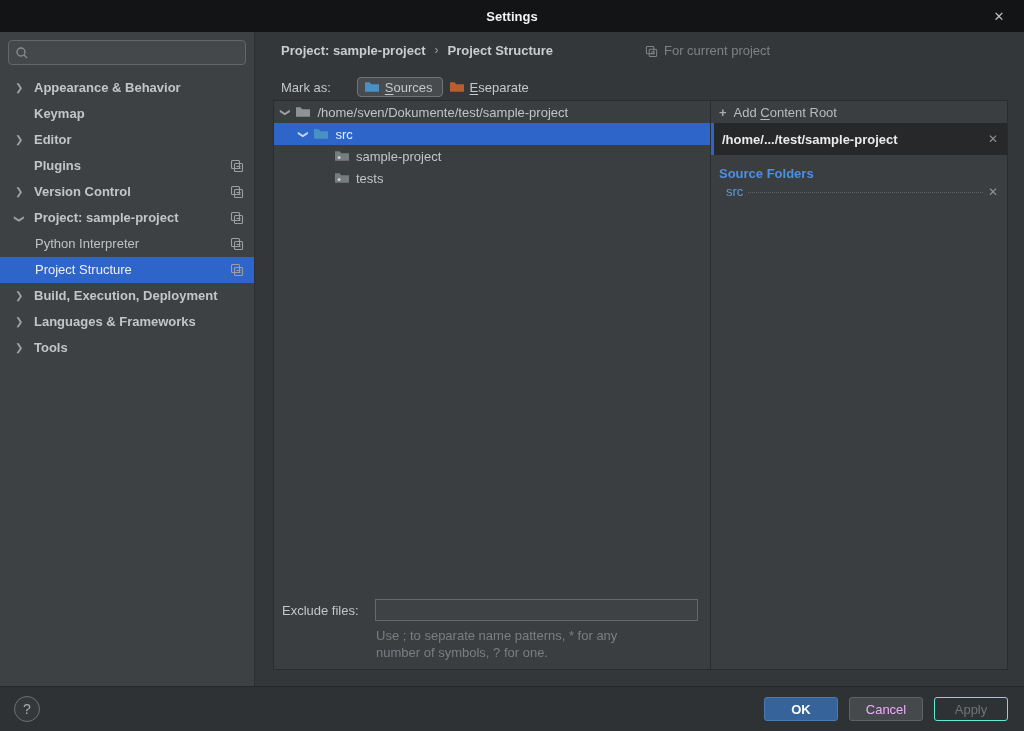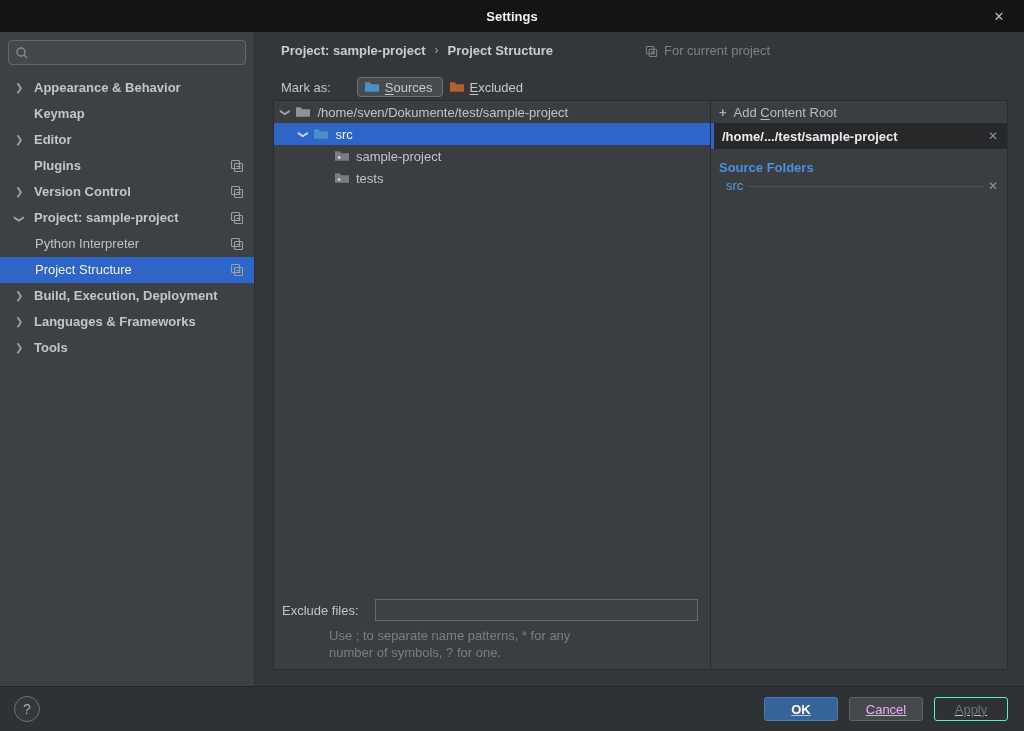--- a/index.html
+++ b/index.html
@@ -57,39 +57,39 @@
 
   .tree-row { position:relative; height:22px; display:flex; align-items:center; gap:6px; color:#C2C5C7; cursor:pointer; white-space:nowrap; }
   .tree-row.selected { background:var(--selection); color:#EDEFF1; }
   .tree-row .chev { position:static; }
 
   .exclude { position:absolute; left:0; right:12px; bottom:6px; }
   .exclude-row { display:flex; align-items:center; padding-left:8px; }
   .exclude-row label { width:94px; color:#C3C6C8; }
   .exclude-row input { width:328px; height:22px; background:#3F4245; border:1px solid #66696C;
                        color:#D6D9DA; font-family:inherit; font-size:13px; padding:0 5px; outline:none; }
-  .exclude-hint { margin:6px 0 2px 55px; color:#7A7E81; line-height:17px; }
+  .exclude-hint { margin:6px 0 2px 102px; color:#7A7E81; line-height:17px; }
 
   .add-root { height:22px; display:flex; align-items:center; padding-left:8px; color:#B9BCBF; cursor:pointer; }
   .plus { color:#A7ABAD; font-weight:bold; margin-right:7px; }
-  .root-row { height:26px; display:flex; align-items:center; background:#26282A;
+  .root-row { height:32px; display:flex; align-items:center; background:#26282A;
               border-left:3px solid var(--selection); padding-left:8px; cursor:pointer; }
   .root-path { font-weight:bold; color:#E9EBEC; }
   .x-btn { margin-left:auto; margin-right:9px; color:#8E9295; cursor:pointer; font-size:12px; }
   .sf-title { margin-top:9px; padding-left:8px; font-weight:bold; color:var(--link); height:20px; line-height:20px; }
   .sf-row { height:20px; display:flex; align-items:baseline; padding:0 0 0 15px; color:#5B9BD9; cursor:pointer; }
   .leader { flex:1; border-bottom:1px dotted #5E6264; margin:0 5px; transform:translateY(-3px); }
   .sf-row .x-btn { margin:0 9px 0 0; }
 
   
   .footer { position:absolute; left:0; right:0; bottom:0; height:45px; background:#2F3234; border-top:1px solid #242629; }
   .help { position:absolute; left:14px; top:9px; width:26px; height:26px; border-radius:50%;
           border:1px solid #6E7173; color:#A9ADAF; display:flex; align-items:center; justify-content:center;
           font-size:14px; cursor:pointer; background:#34383A; }
-  .btns { position:absolute; right:16px; top:10px; display:flex; gap:11px;text-decoration:underline; }
+  .btns { position:absolute; right:16px; top:10px; display:flex; gap:11px; }
   .btn { width:74px; height:24px; border-radius:3px; font-family:inherit; font-size:13px; cursor:pointer; }
   .btn-ok { background:var(--ok); border:1px solid #4A7CB3; color:#FFFFFF; font-weight:bold; }
   .btn-cancel { background:#45494C; border:1px solid #5F6365; color:#f0abfc; }
   .btn-apply { background:transparent; border:1px solid #5eead4; color:#707476; cursor:default; }
 
   svg { display:block; }
 </style>
 </head>
 <body>
 
@@ -207,21 +207,21 @@
       <span class="chip selected">
         <svg width="16" height="16" viewBox="0 0 16 16">
             <use href="#i-folder" fill="var(--src-folder)"></use>
           </svg>
         <span><span class="ul">S</span><span>ources</span></span>
       </span>
       <span class="chip">
         <svg width="16" height="16" viewBox="0 0 16 16">
             <use href="#i-folder" fill="var(--exc-folder)"></use>
           </svg>
-        <span><span class="ul">E</span><span>xcluded</span></span>
+        <span><span class="ul">E</span><span>separate</span></span>
       </span>
     </div>
 
     <div class="panel center-panel">
       <div class="tree-row" style="padding-left:7px">
         <span class="chev open" style="position:static;transform:rotate(90deg)">❯</span>
         <svg width="16" height="16" viewBox="0 0 16 16">
             <use href="#i-folder" fill="#8E9396"></use>
           </svg>
         <span>/home/sven/Dokumente/test/sample-project</span>

